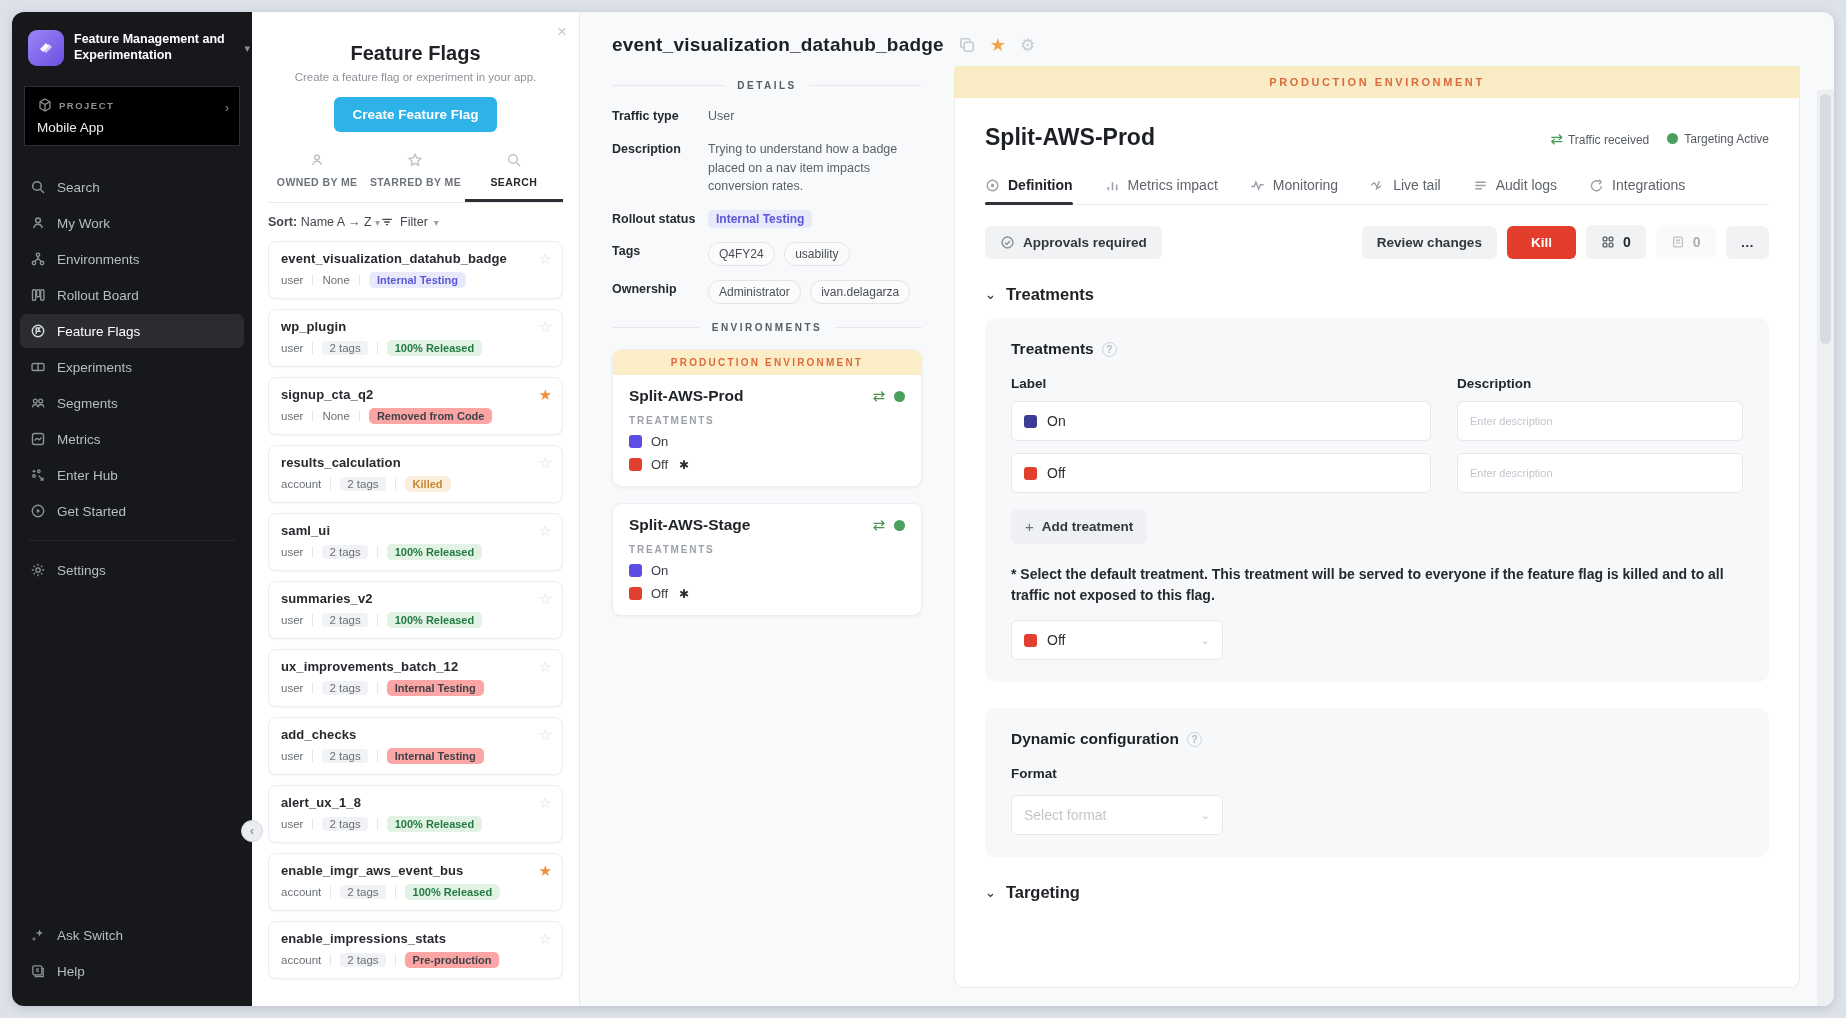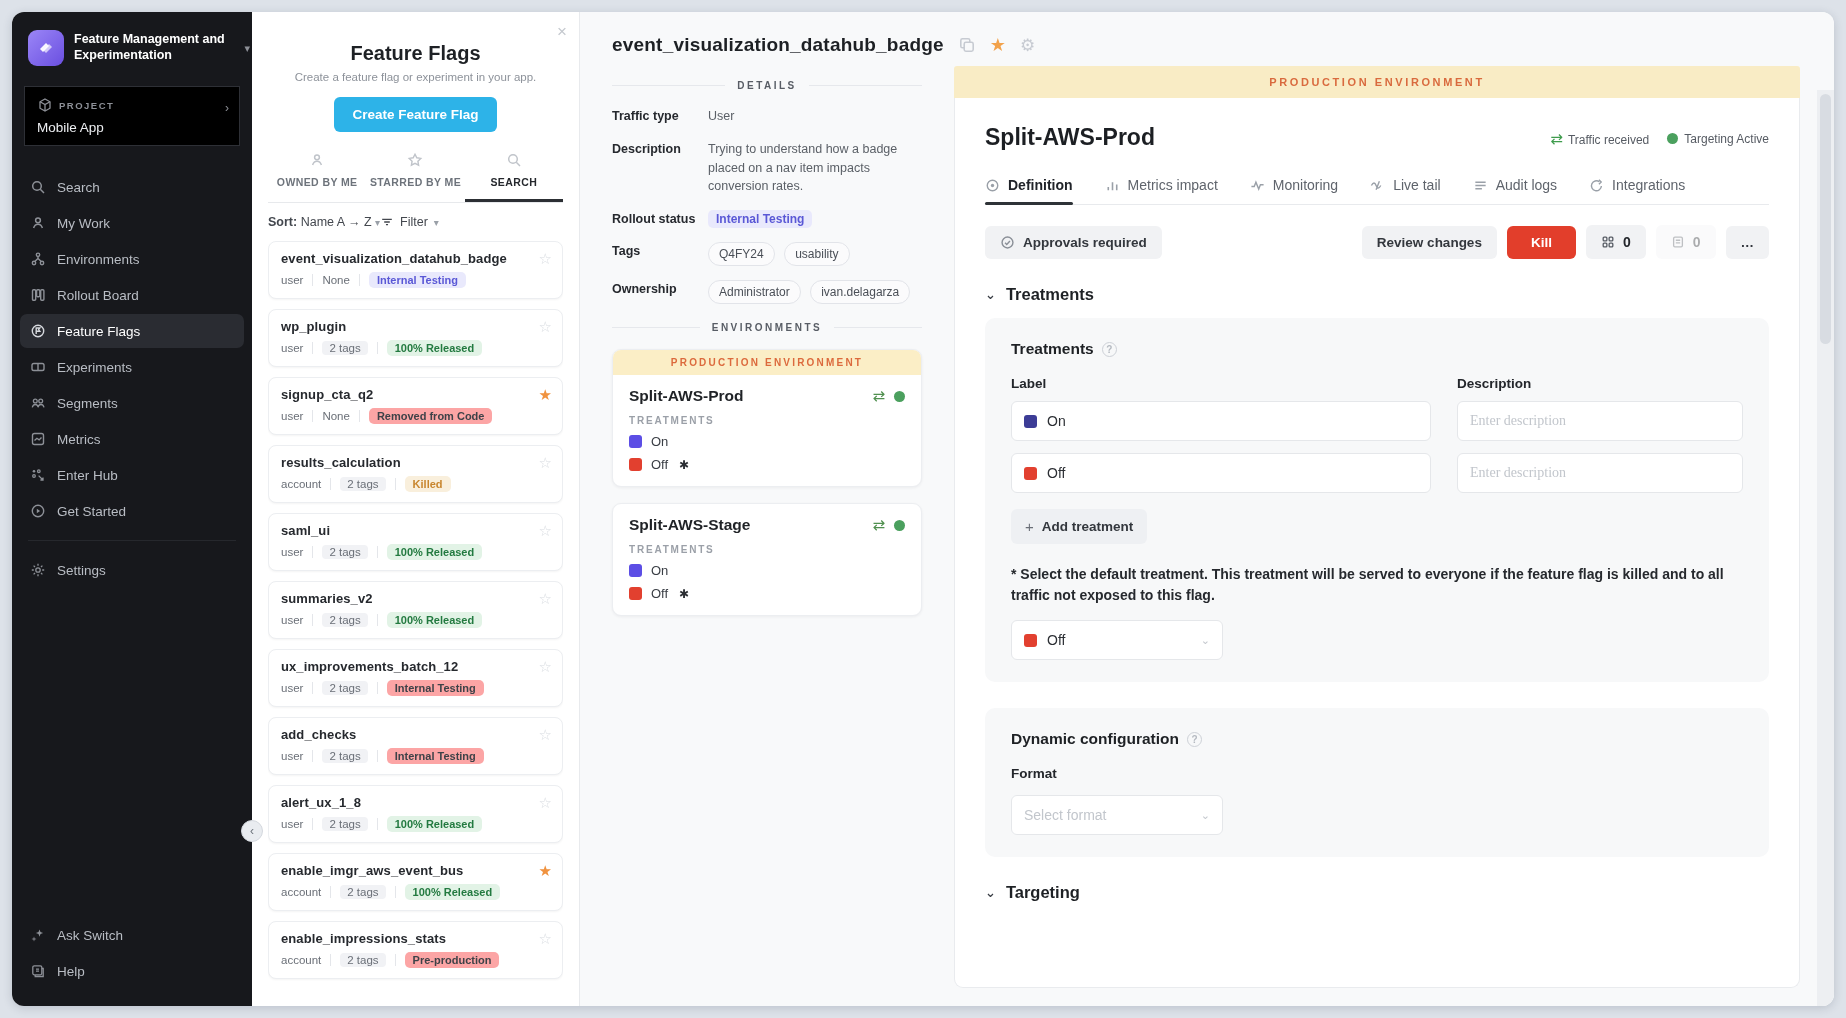--- a/index.html
+++ b/index.html
@@ -118,21 +118,21 @@
   .section-head { display:flex; align-items:center; gap:10px; margin-top:26px; font-size:16.5px; font-weight:700; color:#1e2125; cursor:pointer; }
   .sec-caret { color:#3a3e45; font-size:13px; }
   .gray-card { background:#f7f8f9; border-radius:10px; padding:22px 26px; margin-top:14px; }
   .gc-title { font-size:15.5px; font-weight:700; color:#1e2125; display:flex; align-items:center; gap:8px; }
   .help-dot { width:15px; height:15px; border-radius:50%; border:1px solid #cdd1d7; color:#b4b9c0; font-size:10px; display:inline-flex; align-items:center; justify-content:center; }
   .tr-grid { display:flex; gap:26px; margin-top:18px; }
   .tr-col-label { width:420px; flex:0 0 420px; }
   .tr-col-desc { flex:1; }
   .col-head { font-size:13.5px; font-weight:700; color:#23262b; margin-bottom:10px; }
   .inputbox { background:#fff; border:1px solid #e5e7ea; border-radius:6px; height:40px; display:flex; align-items:center; gap:10px; padding:0 12px; margin-bottom:12px; font-size:14px; color:#2c2f34; }
-  .inputbox input { border:none; outline:none; flex:1; font-size:14px; font-family:Liberation Serif, serif; color:#0c4a6e; background:transparent; }
+  .inputbox input { border:none; outline:none; flex:1; font-size:11px; font-family:Liberation Sans, sans-serif; color:#0c4a6e; background:transparent; }
   .inputbox input::placeholder { color:#c2c6cc; }
   .add-btn { background:#eef0f3; margin-top:4px; padding:9px 14px; color:#33373d; }
   .plus-glyph { font-size:15px; color:#6a6f77; font-weight:400; }
   .default-note { margin-top:20px; font-size:14px; font-weight:700; color:#26292e; line-height:1.5; max-width:1080px; }
   .select-box { background:#fff; border:1px solid #e5e7ea; border-radius:6px; height:40px; width:212px; display:flex; align-items:center; gap:10px; padding:0 12px; margin-top:14px; font-size:14px; color:#2c2f34; cursor:pointer; }
   .select-caret { margin-left:auto; color:#c3c7cd; font-size:11px; }
   .placeholder-text { color:#c2c6cc; }
   .fmt-label { font-size:13.5px; font-weight:700; color:#23262b; margin-top:18px; }
   .scrolltrack { position:absolute; right:0; top:78px; bottom:0; width:17px; background:#edeff2; }
   .scrollthumb { position:absolute; top:4px; left:3px; width:11px; height:250px; border-radius:6px; background:#d8dce2; }

